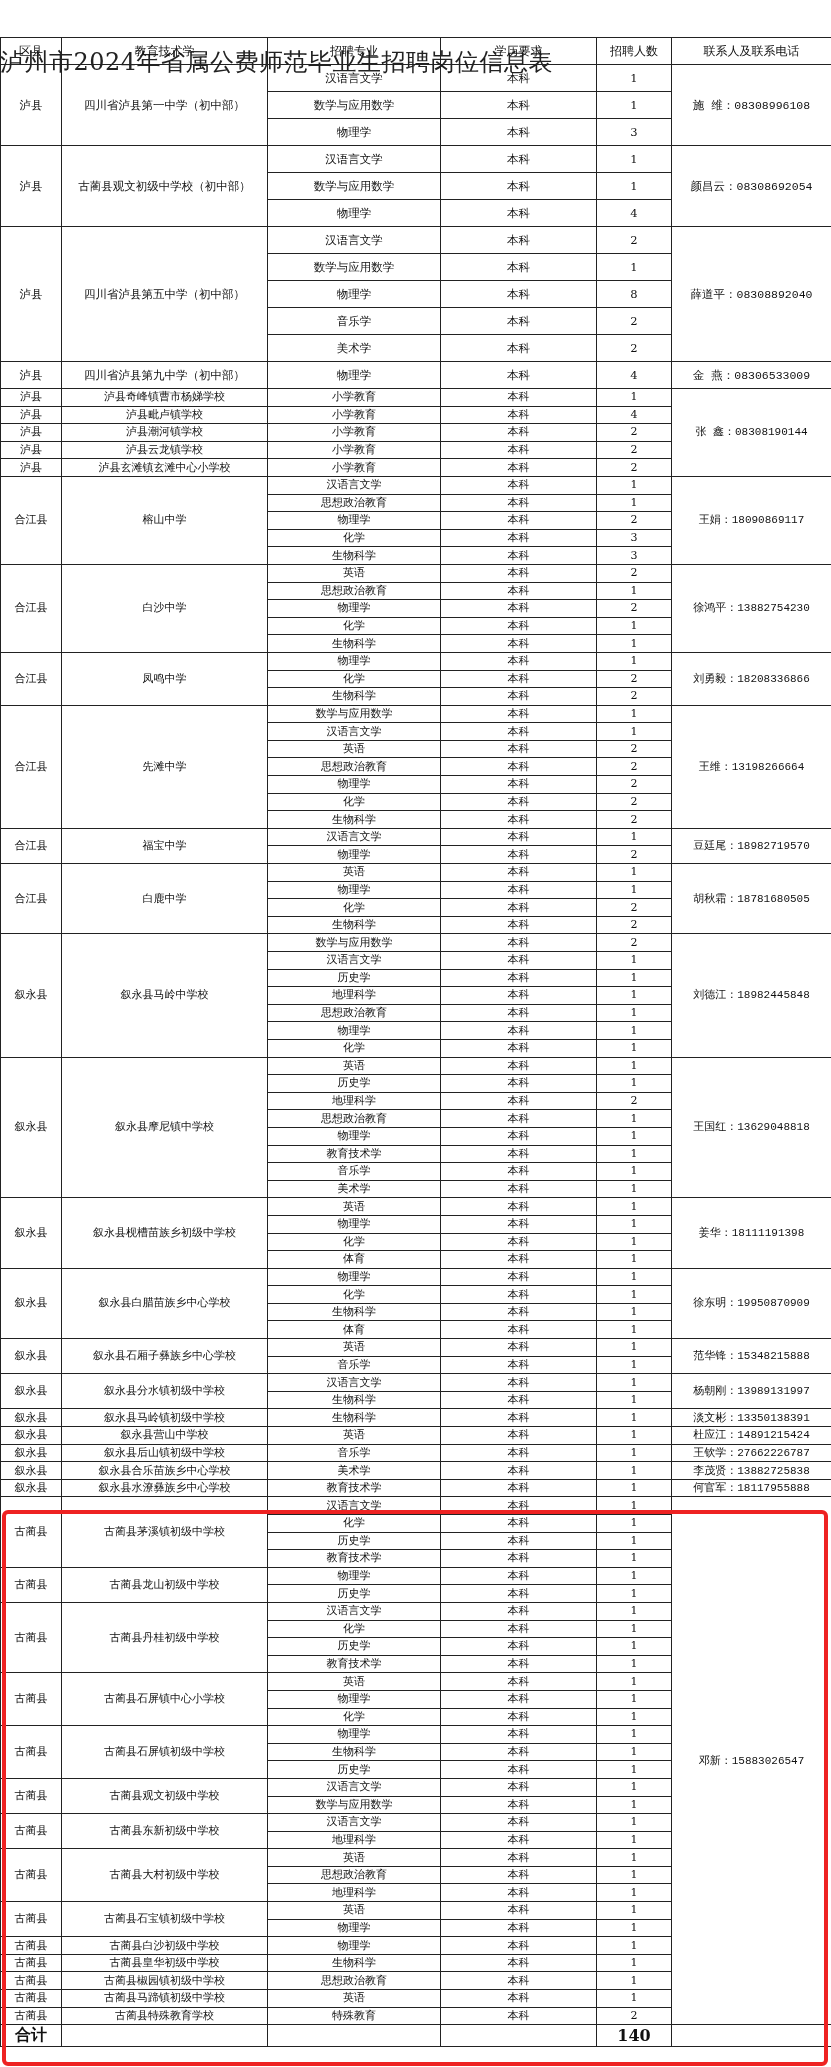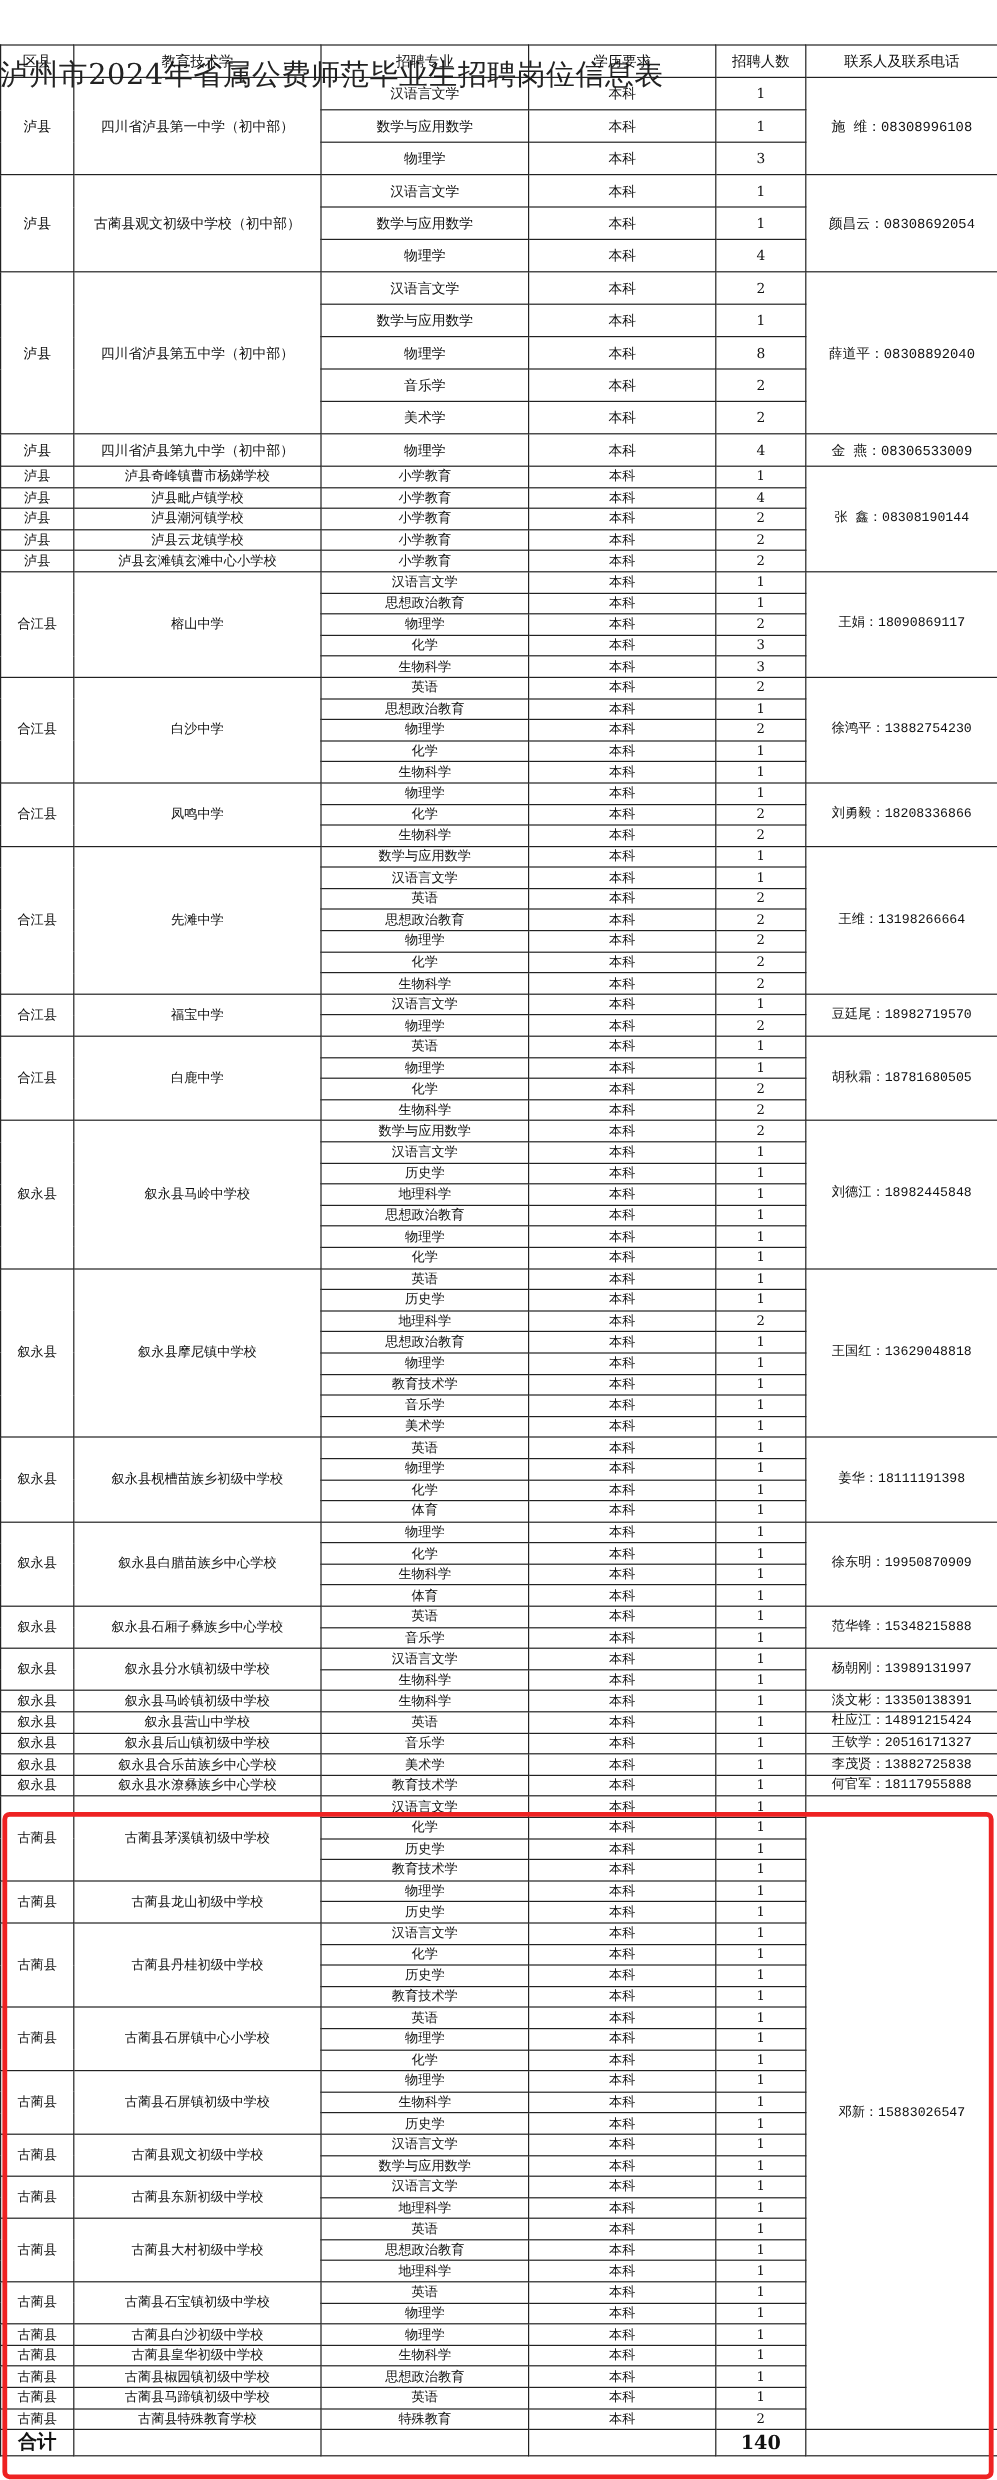--- a/index.html
+++ b/index.html
@@ -469,21 +469,21 @@
         <td>本科</td>
         <td class="num">1</td>
         <td rowspan="1" class="contact">杜应江：14891215424</td>
       </tr>
       <tr class="small">
         <td rowspan="1">叙永县</td>
         <td rowspan="1">叙永县后山镇初级中学校</td>
         <td>音乐学</td>
         <td>本科</td>
         <td class="num">1</td>
-        <td rowspan="1" class="contact">王钦学：20516171327</td>
+        <td rowspan="1" class="contact">王钦学：27662226787</td>
       </tr>
       <tr class="small">
         <td rowspan="1">叙永县</td>
         <td rowspan="1">叙永县合乐苗族乡中心学校</td>
         <td>美术学</td>
         <td>本科</td>
         <td class="num">1</td>
         <td rowspan="1" class="contact">李茂贤：13882725838</td>
       </tr>
       <tr class="small">

